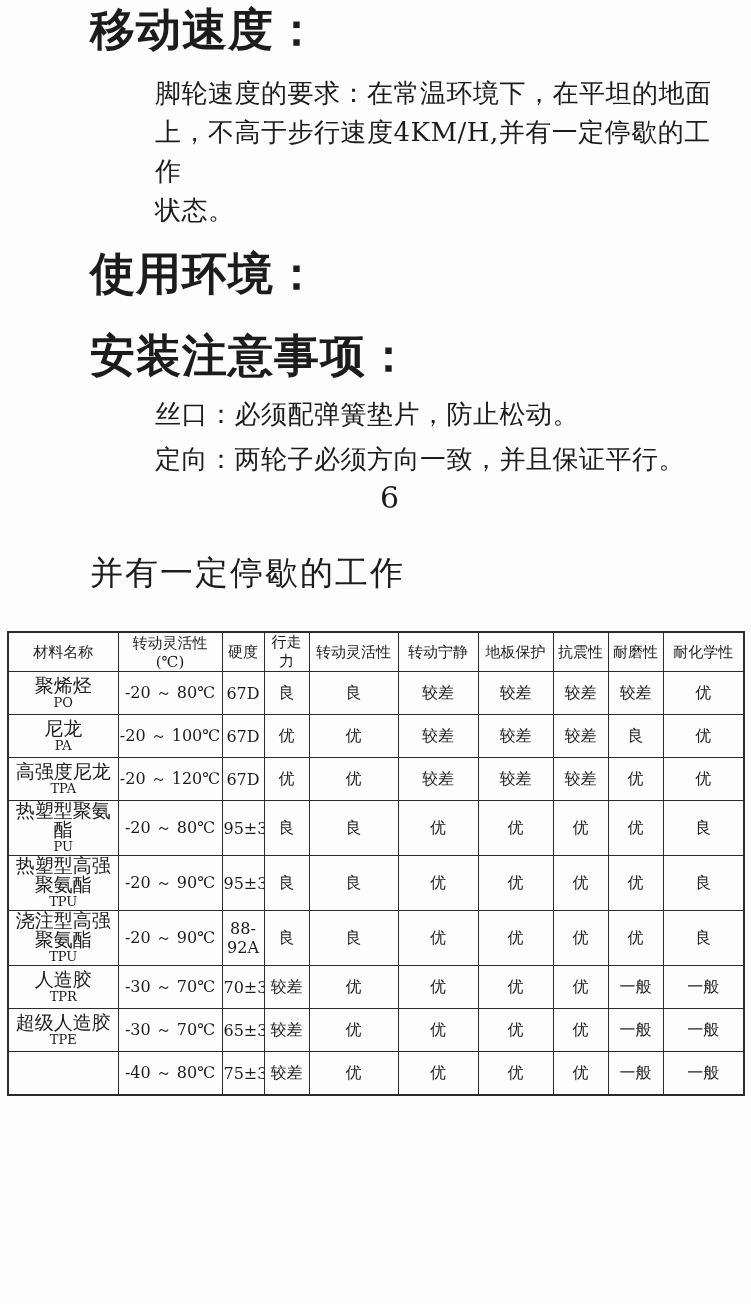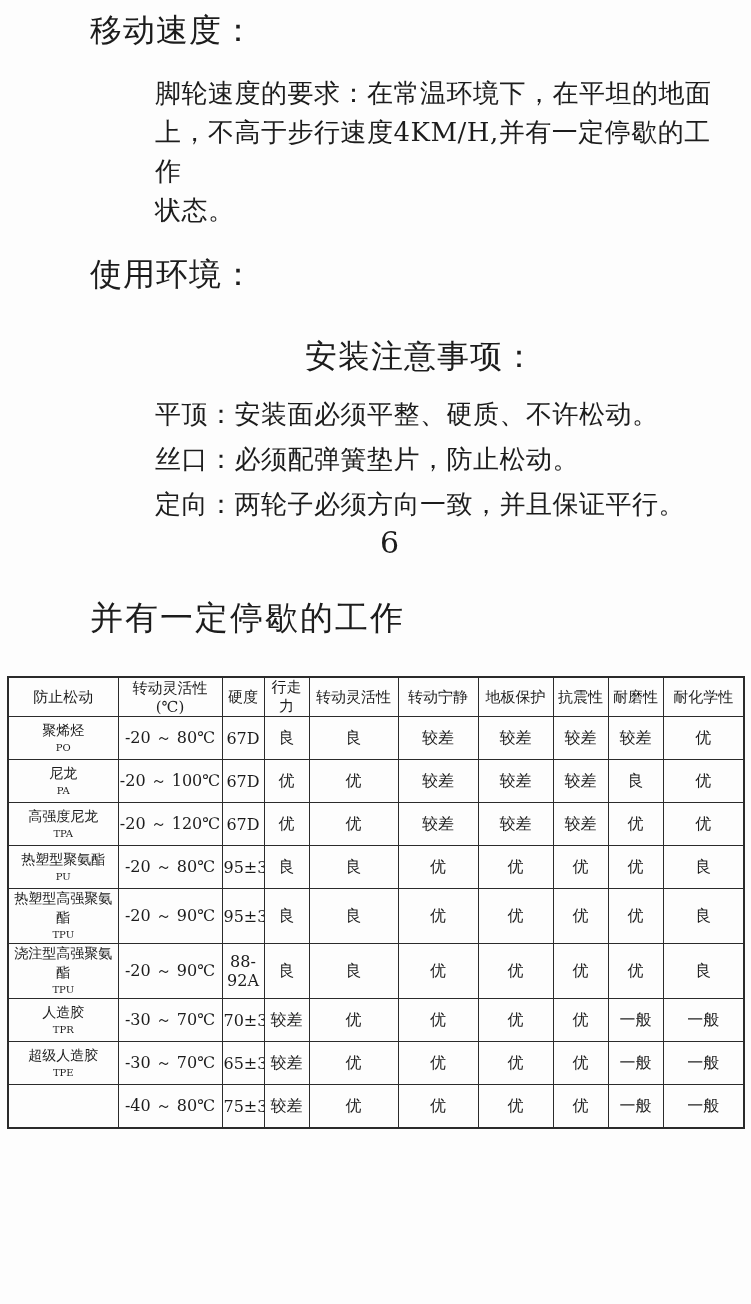--- a/index.html
+++ b/index.html
@@ -11,29 +11,29 @@
     width: 751px;
     height: 1304px;
     color: #1c1c1c;
     font-family: "DejaVu Serif", "Liberation Serif", serif;
     overflow: hidden;
   }
   .doc {
     padding-top: 8px;
   }
   .heading {
-    font-size: 32px;
-    font-weight: normal;
+    font-size: 45px;
+    font-weight: bold;
     margin: 16px 0 0 90px;
     line-height: 44px;
     letter-spacing: 1px;
   }
   .heading.h-speed    { margin-top: 0; }
   .heading.h-env      { margin-top: 22px; }
-  .heading.h-install  { margin-top: 38px; text-align: center; }
+  .heading.h-install  { margin-top: 38px; }
   .body-para {
     font-size: 26px;
     line-height: 39px;
     margin: 22px 0 0 155px;
     width: 575px;
     white-space: pre-line;
     letter-spacing: 0.5px;
   }
   .notes {
     margin: 14px 0 0 155px;
@@ -76,22 +76,22 @@
   table.perf th {
     font-weight: normal;
     font-size: 15px;
     height: 29px;
   }
   table.perf td {
     font-size: 16px;
     height: 42px;
   }
   td.c-name { font-size: 15px; }
-  .mat-name { font-size: 14px; line-height: 19px; }
-  .mat-abbr { font-size: 10px; line-height: 16px; }
+  .mat-name { font-size: 19px; line-height: 19px; }
+  .mat-abbr { font-size: 13px; line-height: 16px; }
   col.c0 { width: 110px; }
   col.c1 { width: 104px; }
   col.c2 { width: 42px; }
   col.c3 { width: 45px; }
   col.c4 { width: 89px; }
   col.c5 { width: 80px; }
   col.c6 { width: 75px; }
   col.c7 { width: 55px; }
   col.c8 { width: 55px; }
   col.c9 { width: 81px; }
@@ -103,21 +103,20 @@
 
   <h2 class="heading h-speed">移动速度：</h2>
   <p class="body-para">脚轮速度的要求：在常温环境下，在平坦的地面
 上，不高于步行速度4KM/H,并有一定停歇的工作
 状态。</p>
 
   <h2 class="heading h-env">使用环境：</h2>
 
   <h2 class="heading h-install">安装注意事项：</h2>
   <div class="notes">
-    <p class="note-line">平顶：安装面必须平整、硬质、不许松动。</p>
     <p class="note-line">丝口：必须配弹簧垫片，防止松动。</p>
     <p class="note-line">定向：两轮子必须方向一致，并且保证平行。</p>
   </div>
 
   <div class="page-number">6</div>
 
   <h2 class="table-title">并有一定停歇的工作</h2>
 
   <table class="perf">
     <colgroup>
@@ -127,21 +126,21 @@
         <col class="c3">
         <col class="c4">
       <col class="c5">
         <col class="c6">
         <col class="c7">
         <col class="c8">
         <col class="c9">
     </colgroup>
     <thead>
       <tr>
-          <th>防止松动</th>
+          <th>材料名称</th>
           <th>转动灵活性(℃)</th>
           <th>硬度</th>
           <th>行走力</th>
           <th>转动灵活性</th>
           <th>转动宁静</th>
           <th>地板保护</th>
           <th>抗震性</th>
           <th>耐磨性</th>
           <th>耐化学性</th>
         </tr>

